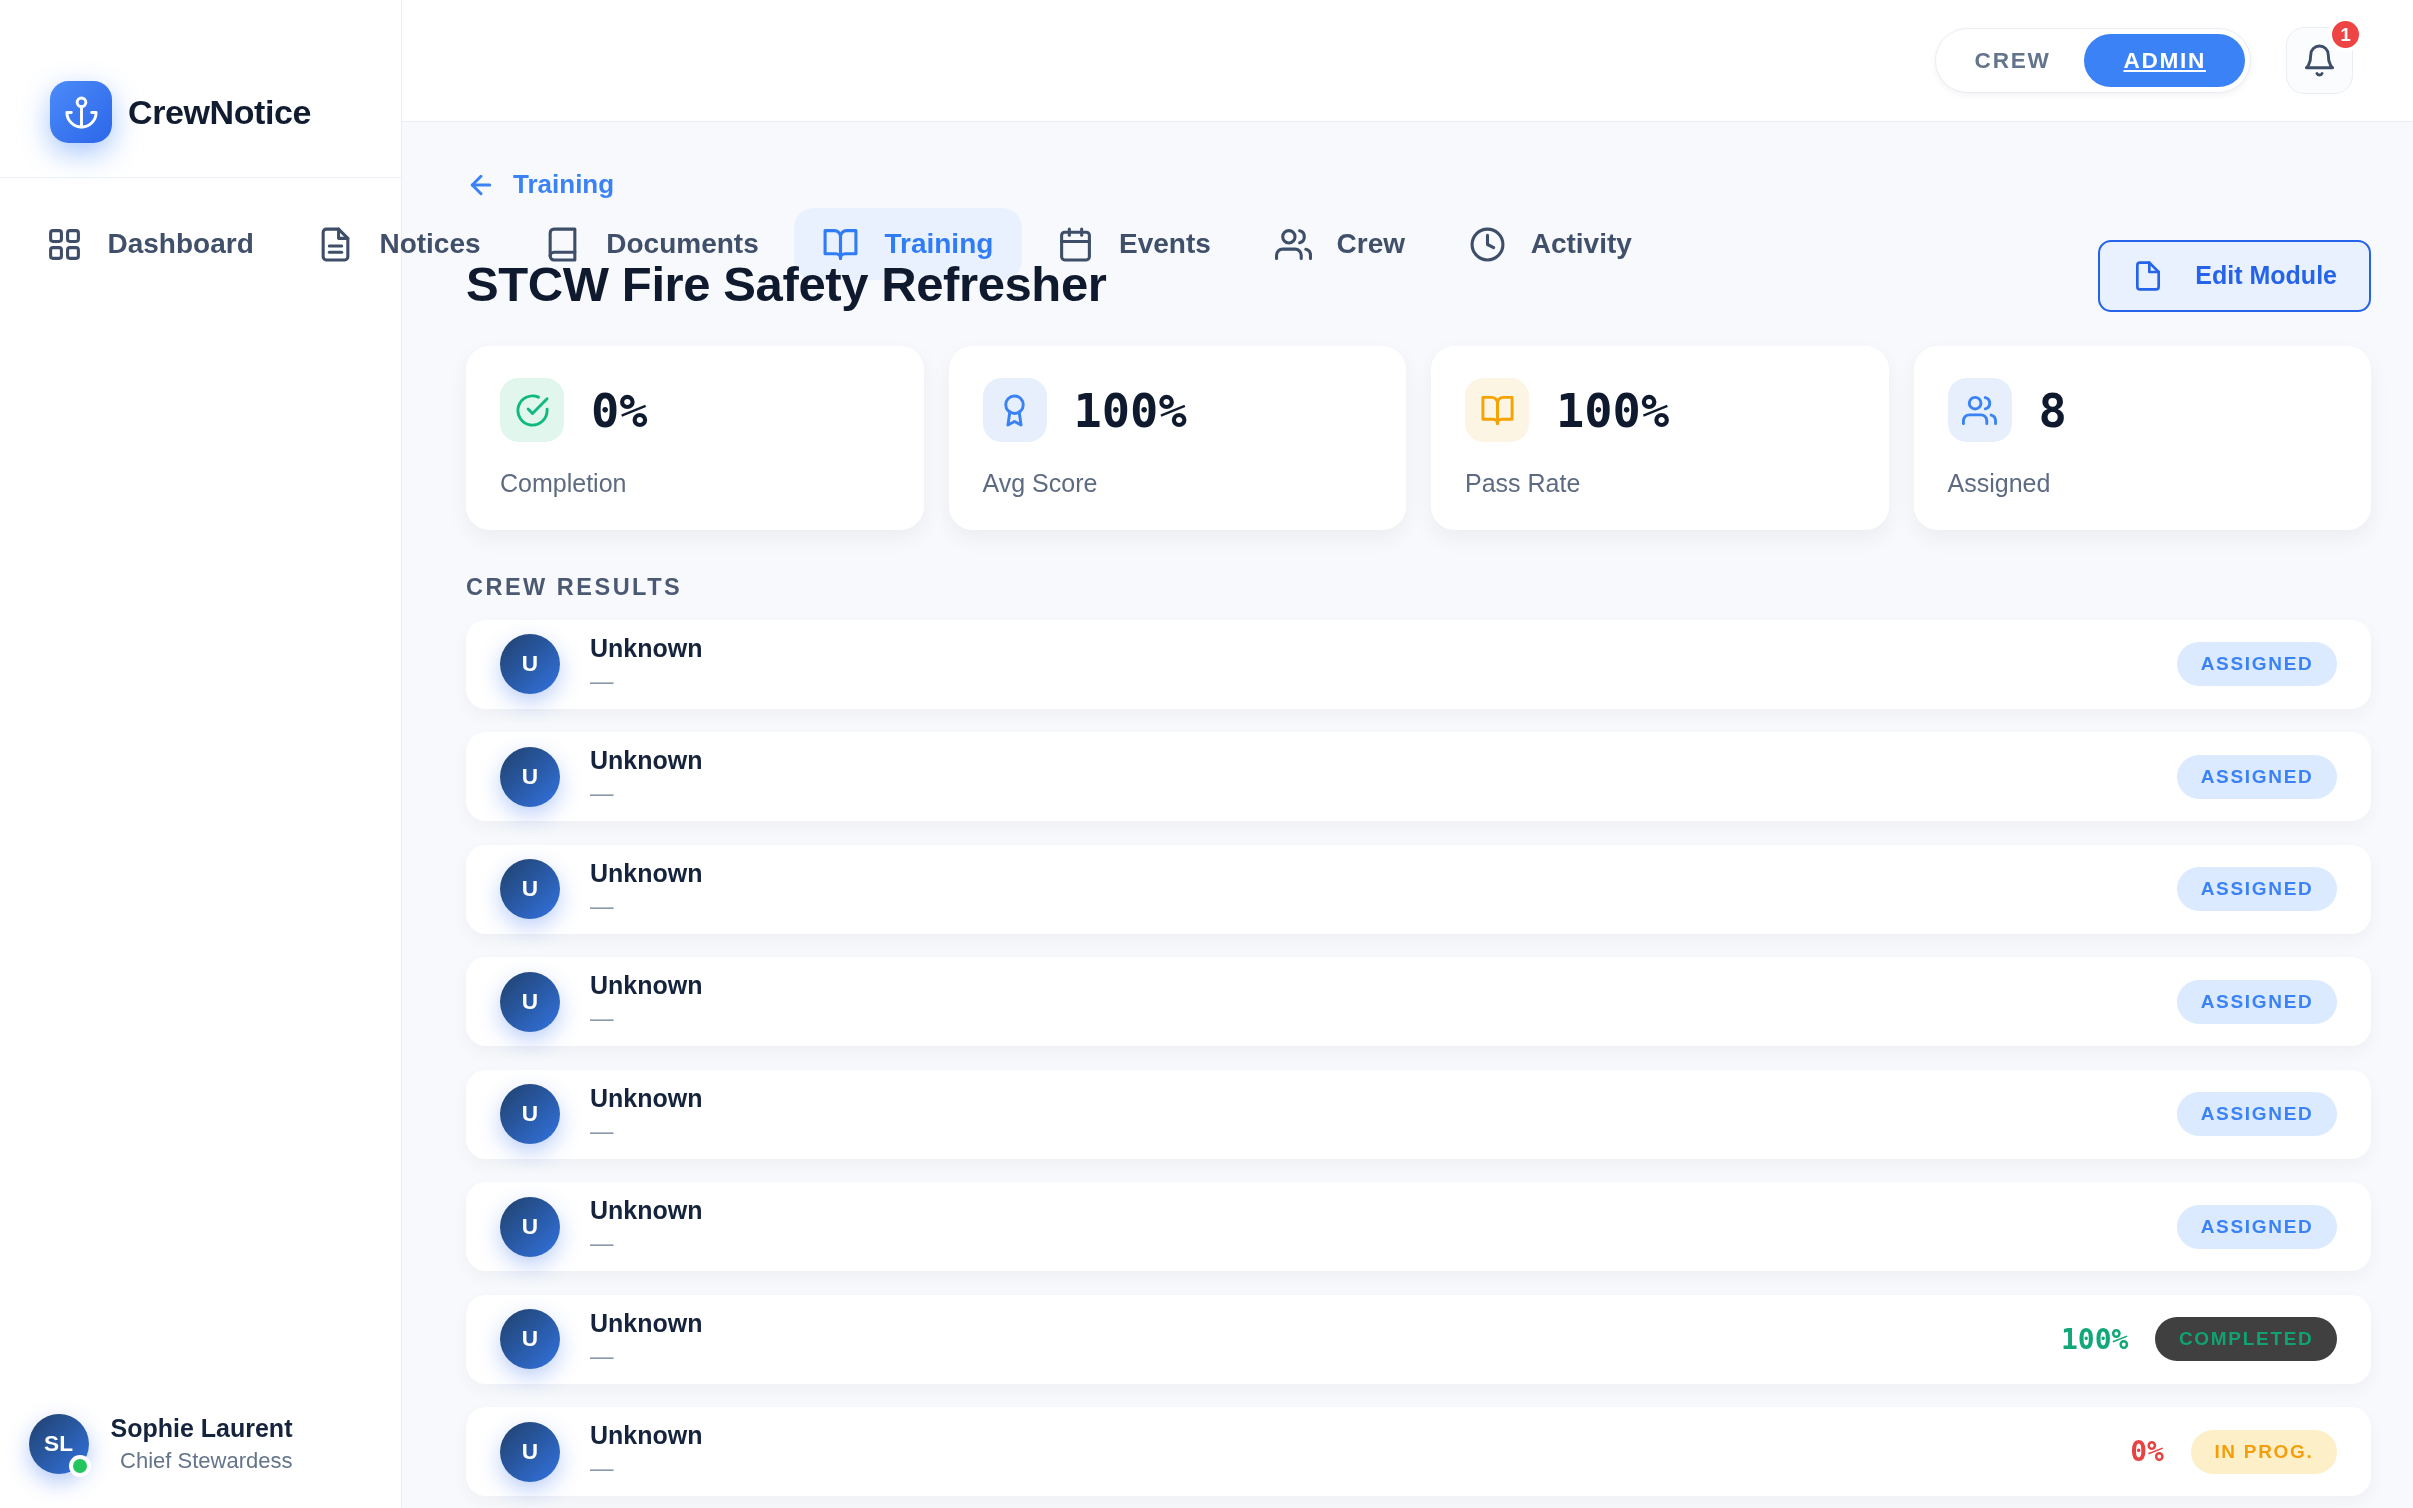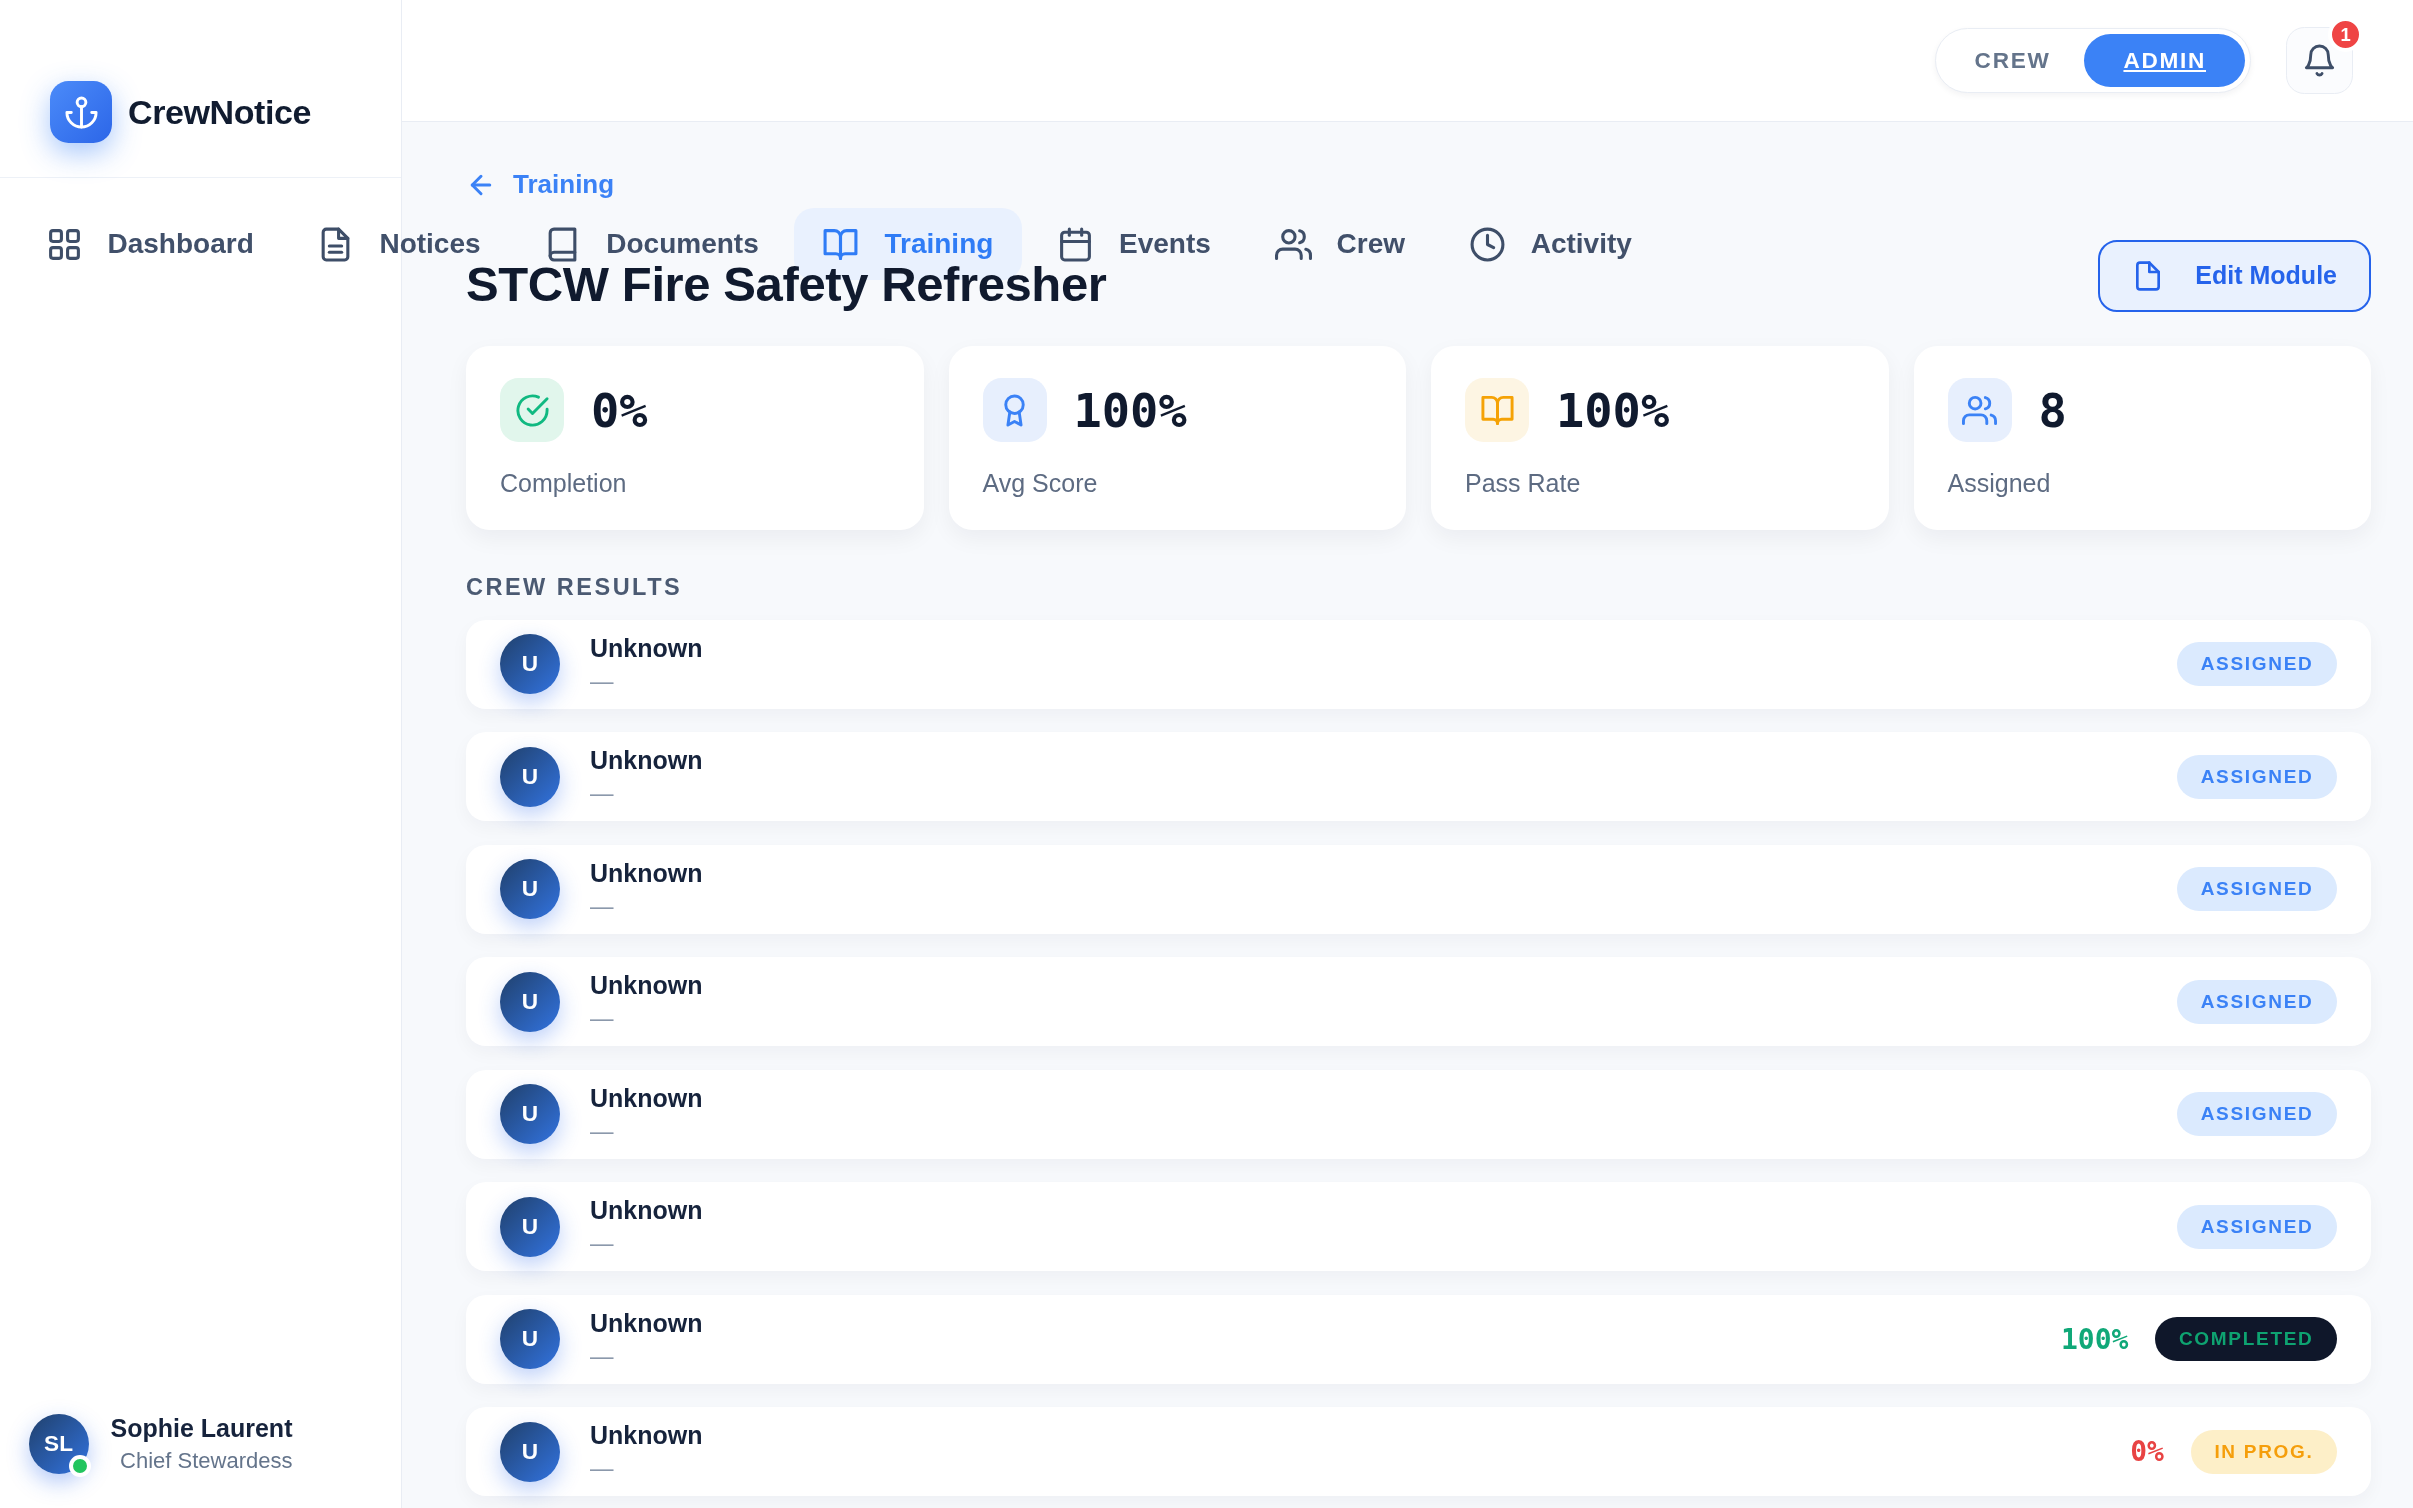--- a/index.html
+++ b/index.html
@@ -34,21 +34,21 @@
   .bell-btn { position:relative; width:67px; height:67px; background:#fbfcfe; border:1.7px solid #e9edf4; border-radius:18.4px; display:flex; align-items:center; justify-content:center; color:#3e4e68; cursor:pointer; }
   .bell-btn .icon { width:35px; height:35px; }
   .bell-badge { position:absolute; top:-11px; right:-11px; min-width:35px; height:35px; background:#ef4444; border:4.2px solid #fff; border-radius:837px; color:#fff; font-size:18.4px; font-weight:bold; display:flex; align-items:center; justify-content:center; }
 
   .content { flex:1; padding:47px 42px 0 64px; }
   .back-link { display:inline-flex; align-items:center; gap:17px; color:#3b82f6; font-size:26px; font-weight:600; cursor:pointer; }
   .back-link .icon { width:30px; height:30px; }
 
   .title-row { display:flex; align-items:flex-end; justify-content:space-between; margin-top:37px; }
   .page-title { font-size:49px; font-weight:800; color:#101a2e; letter-spacing:-0.4px; }
-  .edit-btn { display:flex; align-items:center; gap:31px; padding:18.4px 32px; border:2.5px solid #2563eb; background:#e9f1fe; border-radius:19px; color:#2563eb; font-size:25px; font-weight:bold; cursor:pointer; }
+  .edit-btn { display:flex; align-items:center; gap:31px; padding:18.4px 32px; border:2.5px solid #2563eb; background:#e9f1fe; border-radius:13px; color:#2563eb; font-size:25px; font-weight:bold; cursor:pointer; }
   .edit-btn .icon { width:32px; height:32px; }
 
   .stats { display:grid; grid-template-columns:repeat(4,1fr); gap:25px; margin-top:34px; }
   .stat-card { background:#fff; border-radius:23.5px; padding:32px 34px; box-shadow:0 8.4px 22px rgba(15,23,42,.05); }
   .stat-top { display:flex; align-items:center; gap:27px; }
   .stat-icon { width:64px; height:64px; min-width:64px; border-radius:18.4px; display:flex; align-items:center; justify-content:center; }
   .stat-icon .icon { width:35px; height:35px; }
   .stat-icon.green  { background:#e1f6ec; color:#10b981; }
   .stat-icon.blue   { background:#e7effd; color:#3b82f6; }
   .stat-icon.orange { background:#fdf5e3; color:#f5a205; }
@@ -60,21 +60,21 @@
   .crew-row { background:#fff; border-radius:20px; height:89px; min-height:89px; display:flex; align-items:center; padding:0 34px; box-shadow:0 6.7px 18.4px rgba(15,23,42,.04); }
   .crew-row .avatar { margin-right:30px; box-shadow:0 8.4px 22px rgba(37,99,235,.30); }
   .row-name { font-size:25px; font-weight:bold; color:#16233c; }
   .row-detail { font-size:23.5px; color:#8b98ab; margin-top:5px; }
   .row-right { margin-left:auto; display:flex; align-items:center; gap:27px; }
   .row-score { font-family:"DejaVu Sans Mono", monospace; font-size:28px; font-weight:bold; }
   .row-score.green { color:#10a878; }
   .row-score.red { color:#e84343; }
   .badge { padding:11px 23.5px; border-radius:837px; font-size:19px; font-weight:bold; letter-spacing:1.7px; white-space:nowrap; }
   .badge.assigned  { background:#dbeafe; color:#3b82f6; }
-  .badge.completed { background:#0f172a; color:#0ea371; }
+  .badge.completed { background:#404040; color:#0ea371; }
   .badge.inprog    { background:#fdefc8; color:#f59e0b; }
 </style>
 </head>
 <body>
 
 <div class="screen">
 
   <aside class="sidebar">
     <div class="logo-row">
       <div class="logo-tile">

